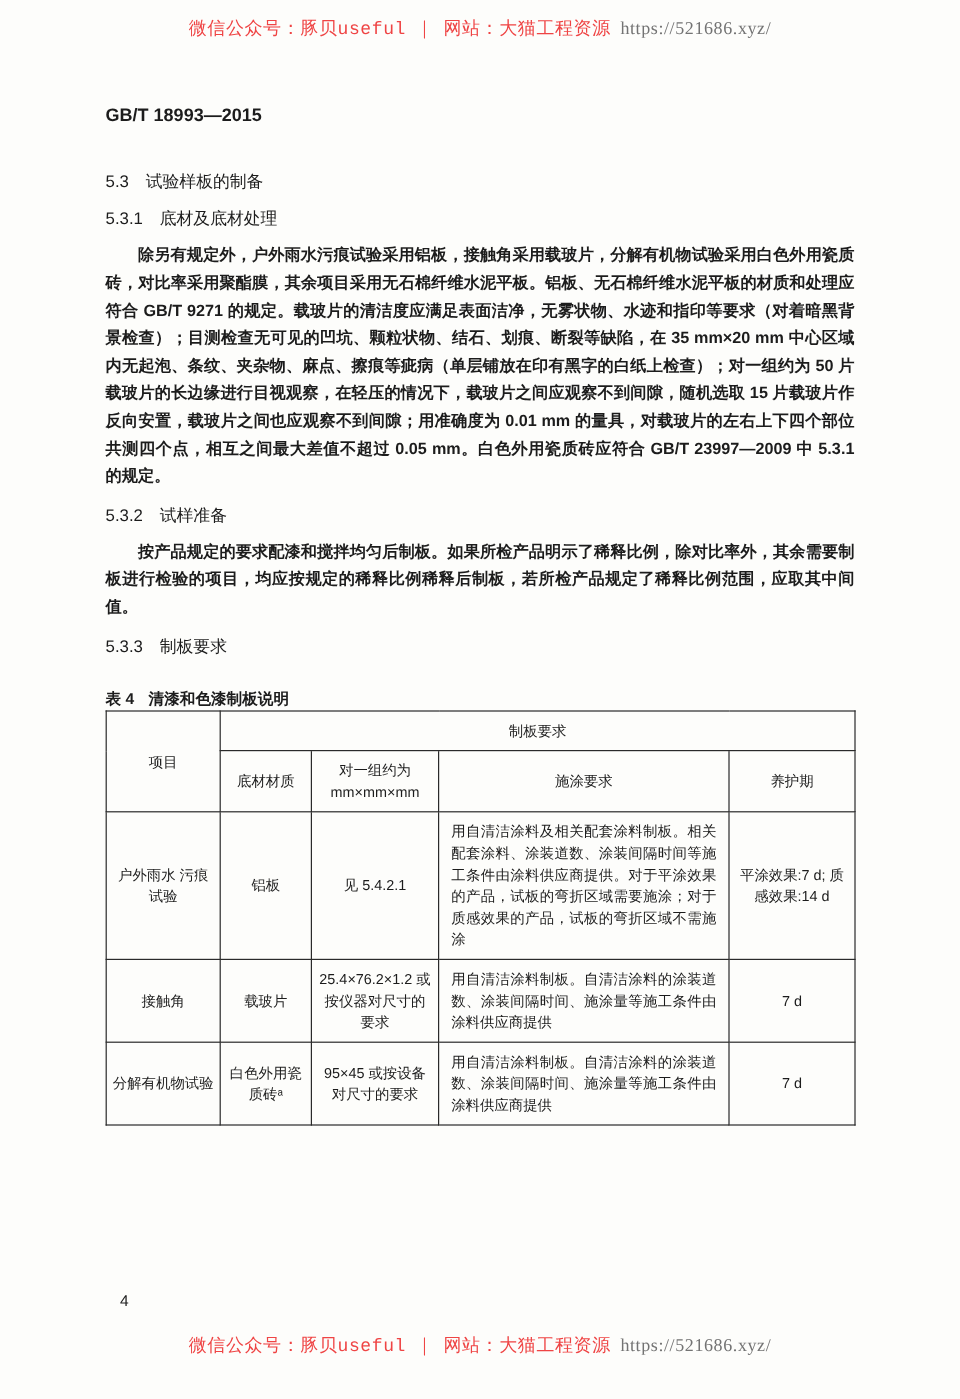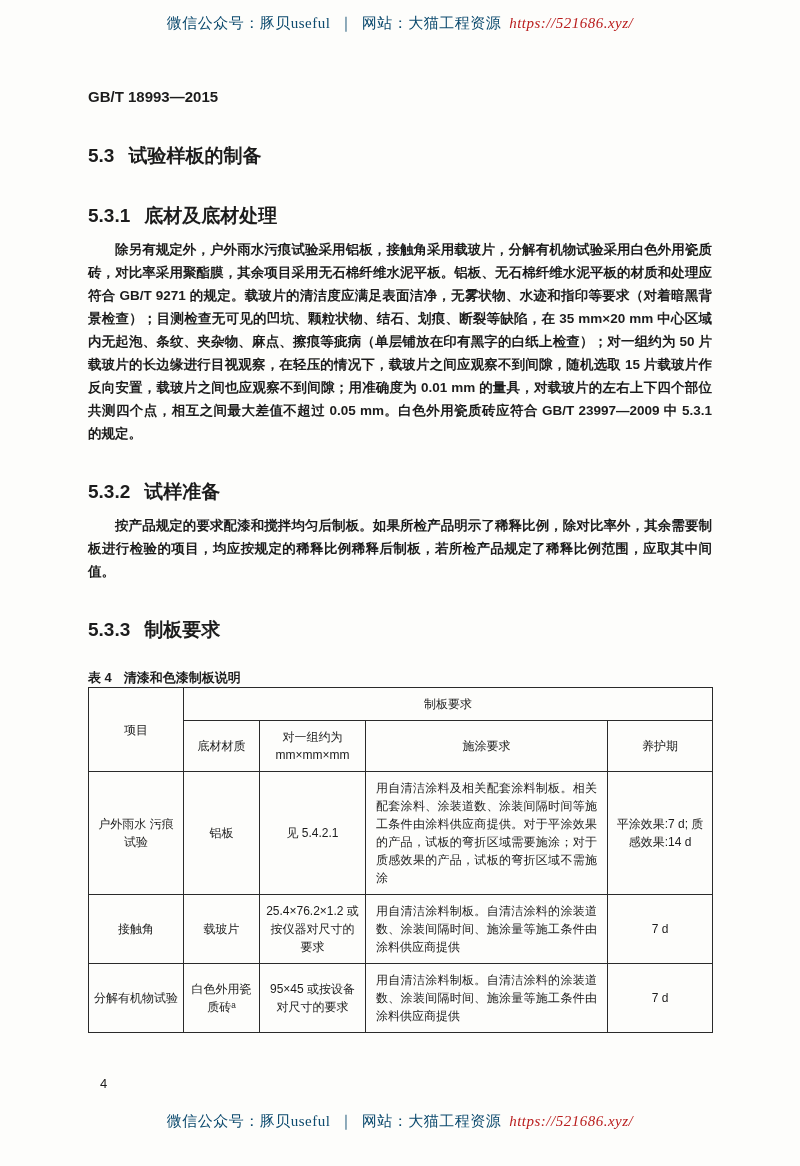--- a/index.html
+++ b/index.html
@@ -13,29 +13,29 @@
     overflow: hidden;
   }
   .watermark {
     position: absolute; left: 0; width: 100%;
     text-align: center; font-size: 15px; letter-spacing: .5px;
     font-family: "Liberation Serif", "DejaVu Serif", serif;
     white-space: nowrap;
   }
   .wm-top { top: 14px; }
   .wm-bottom { top: 1112px; }
-  .wm-red { color: #0c4a6e; }
+  .wm-red { color: #ef4444; font-family: Liberation Mono, monospace; }
   .wm-sep { margin: 0 8px; }
-  .wm-blue { color: #b91c1c; font-style: italic; margin-left: 8px; }
+  .wm-blue { color: #737373; margin-left: 8px; }
 
   .content { position: absolute; left: 88px; top: 88px; width: 624px; }
 
   .std-number { font-weight: bold; font-size: 15px; margin-bottom: 38px; }
 
-  .h-sec { font-size: 19px; font-weight: bold; margin: 34px 0 0 0; }
+  .h-sec { font-size: 14px; font-weight: normal; margin: 13px 0 0 0; }
   .h-sec .sec-num { margin-right: 14px; }
 
   .body-text {
     font-size: 13.5px; line-height: 23px;
     text-align: justify; text-indent: 2em;
     margin: 9px 0 0 0;
     font-weight: bold;
   }
 
   .table-caption {

